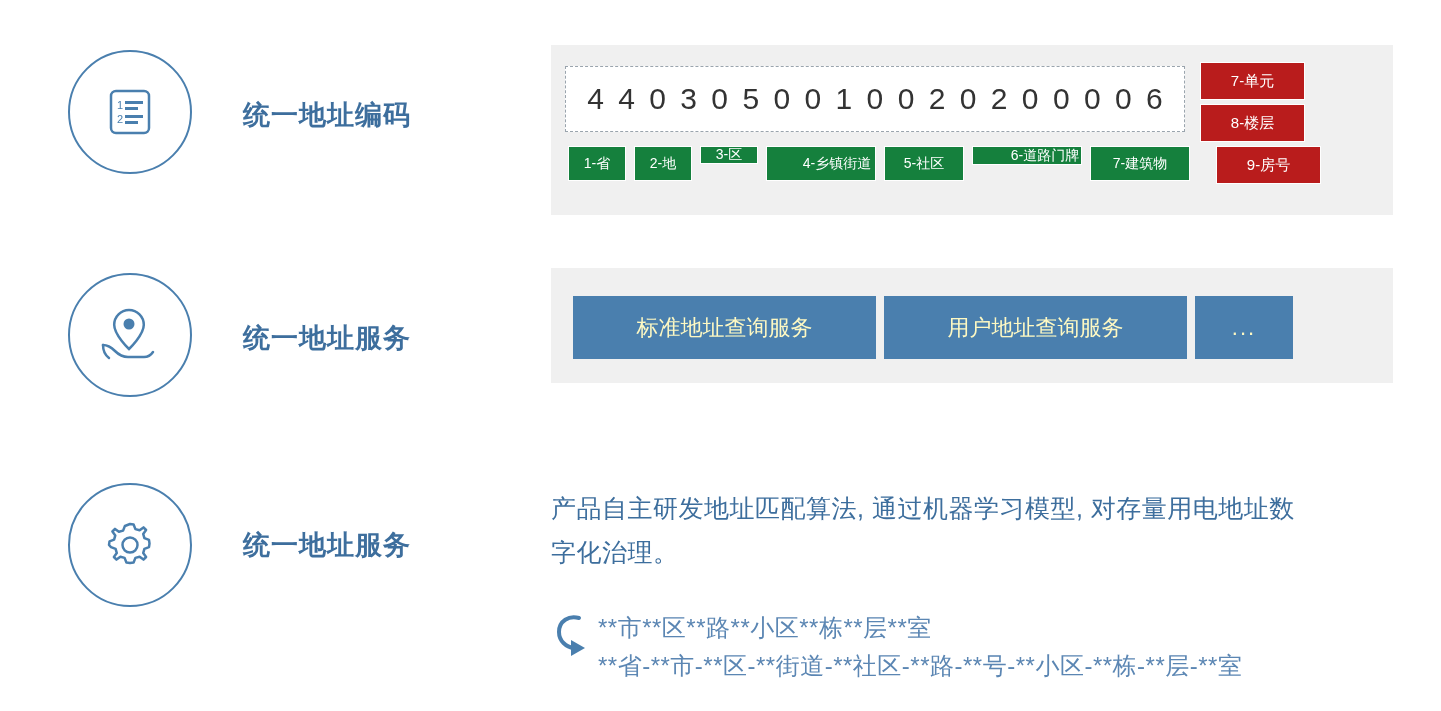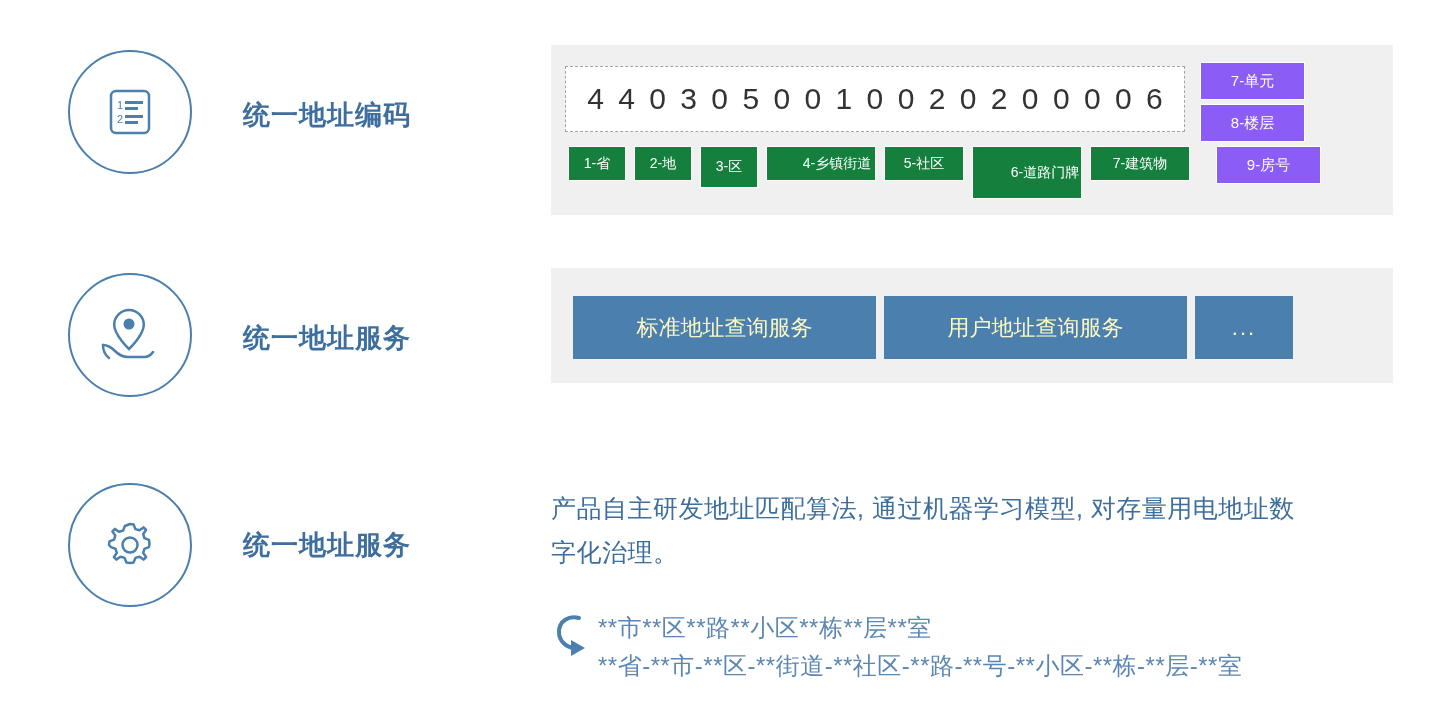--- a/index.html
+++ b/index.html
@@ -63,21 +63,21 @@
     font-size: 14px;
     display: flex;
     align-items: center;
     justify-content: center;
     box-sizing: border-box;
     border: 1px solid #ffffff;
     white-space: nowrap;
   }
   .side-seg {
     position: absolute;
-    background: #8b5cf6;
+    background: #b91c1c;
     color: #ffffff;
     font-size: 15px;
     display: flex;
     align-items: center;
     justify-content: center;
     box-sizing: border-box;
     border: 1px solid #ffffff;
     white-space: nowrap;
   }
 
@@ -175,24 +175,24 @@
   <span class="code-digit">2</span>
   <span class="code-digit">0</span>
   <span class="code-digit">0</span>
   <span class="code-digit">0</span>
   <span class="code-digit">0</span>
   <span class="code-digit">6</span>
 </div>
 
 <div class="seg" style="left:568px; top:146px; width:58px;  height:35px;">1-省</div>
 <div class="seg" style="left:634px; top:146px; width:58px;  height:35px;">2-地</div>
-<div class="seg" style="left:700px; top:146px; width:58px;  height:42px;">3-区</div>
+<div class="seg" style="left:700px; top:146px; width:58px;  height:18px;">3-区</div>
 <div class="seg" style="left:766px; top:146px; width:110px; height:35px;padding-left:32px;">4-乡镇街道</div>
 <div class="seg" style="left:884px; top:146px; width:80px;  height:35px;">5-社区</div>
-<div class="seg" style="left:972px; top:146px; width:110px; height:53px;padding-left:36px;">6-道路门牌</div>
+<div class="seg" style="left:972px; top:146px; width:110px; height:19px;padding-left:36px;">6-道路门牌</div>
 <div class="seg" style="left:1090px; top:146px; width:100px; height:35px;">7-建筑物</div>
 
 <div class="side-seg" style="left:1200px; top:62px;  width:105px; height:38px;">7-单元</div>
 <div class="side-seg" style="left:1200px; top:104px; width:105px; height:38px;">8-楼层</div>
 <div class="side-seg" style="left:1200px; top:146px; width:105px; height:38px;margin-left:16px;">9-房号</div>
 
 <div class="panel" style="left:551px; top:268px; width:842px; height:115px;"></div>
 
 <div class="svc" style="left:573px; top:296px; width:303px; height:63px;">标准地址查询服务</div>
 <div class="svc" style="left:884px; top:296px; width:303px; height:63px;">用户地址查询服务</div>

